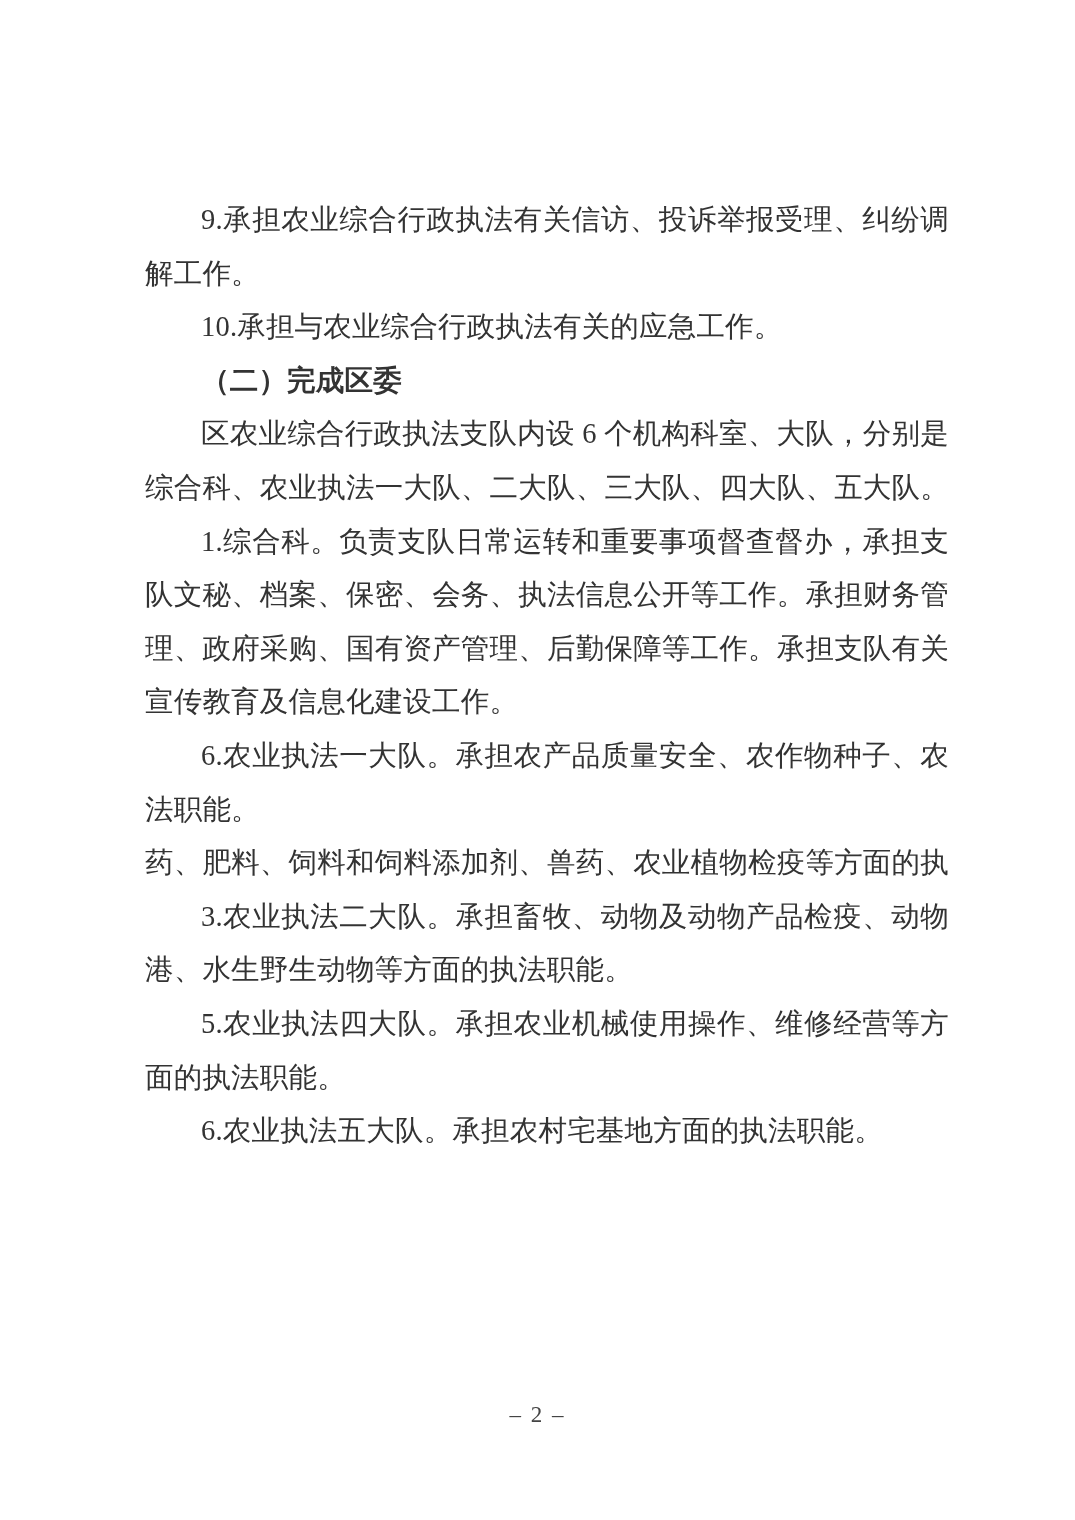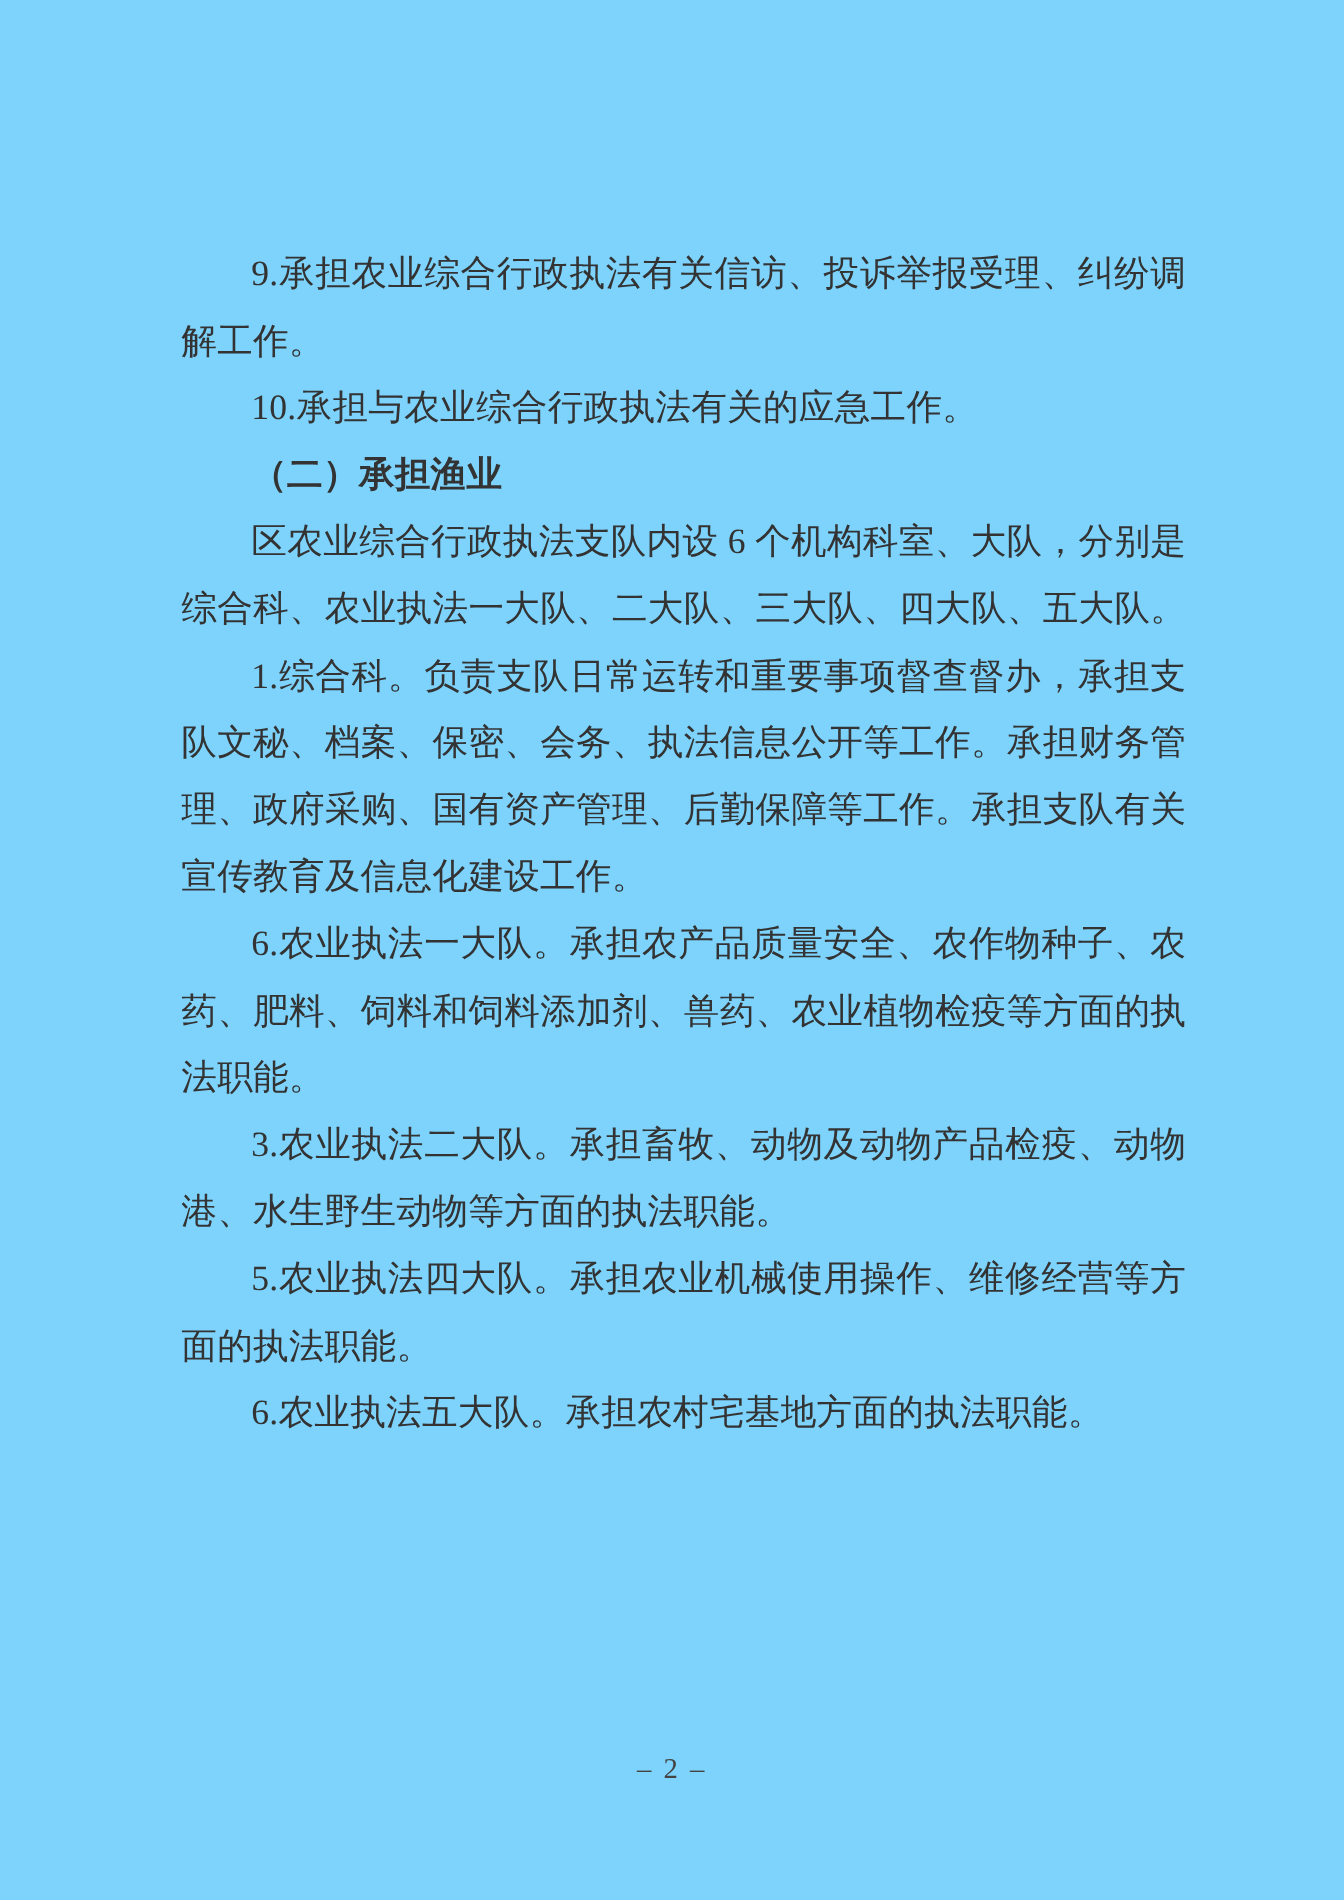--- a/index.html
+++ b/index.html
@@ -4,21 +4,21 @@
 <style>
   html, body {
     margin: 0;
     padding: 0;
     background: #e8e8e8;
   }
   .page {
     position: relative;
     width: 1075px;
     height: 1520px;
-    background: #7dd3fc;
+    background: #ffffff;
     font-family: "Liberation Serif", "DejaVu Serif", serif;
     color: #333333;
     overflow: hidden;
     margin: 0 auto;
   }
   .content {
     position: absolute;
     left: 145px;
     top: 193px;
     width: 804px;
@@ -57,30 +57,30 @@
   }
 </style>
 </head>
 <body>
 
 <div class="page">
   <div class="content" id="doc-body">
       <div class="line fill indent">9.承担农业综合行政执法有关信访、投诉举报受理、纠纷调</div>
       <div class="line">解工作。</div>
       <div class="line indent">10.承担与农业综合行政执法有关的应急工作。</div>
-      <div class="line indent bold">（二）承担渔业</div>
+      <div class="line indent bold">（二）完成区委</div>
       <div class="line fill indent">区农业综合行政执法支队内设 6 个机构科室、大队，分别是</div>
       <div class="line fill">综合科、农业执法一大队、二大队、三大队、四大队、五大队。</div>
       <div class="line fill indent">1.综合科。负责支队日常运转和重要事项督查督办，承担支</div>
       <div class="line fill">队文秘、档案、保密、会务、执法信息公开等工作。承担财务管</div>
       <div class="line fill">理、政府采购、国有资产管理、后勤保障等工作。承担支队有关</div>
       <div class="line">宣传教育及信息化建设工作。</div>
       <div class="line fill indent">6.农业执法一大队。承担农产品质量安全、农作物种子、农</div>
+      <div class="line">法职能。</div>
       <div class="line fill">药、肥料、饲料和饲料添加剂、兽药、农业植物检疫等方面的执</div>
-      <div class="line">法职能。</div>
       <div class="line fill indent">3.农业执法二大队。承担畜牧、动物及动物产品检疫、动物</div>
       <div class="line">港、水生野生动物等方面的执法职能。</div>
       <div class="line fill indent">5.农业执法四大队。承担农业机械使用操作、维修经营等方</div>
       <div class="line">面的执法职能。</div>
       <div class="line indent">6.农业执法五大队。承担农村宅基地方面的执法职能。</div>
     </div>
   <div class="footer">– 2 –</div>
 </div>
 
 </body></html>

